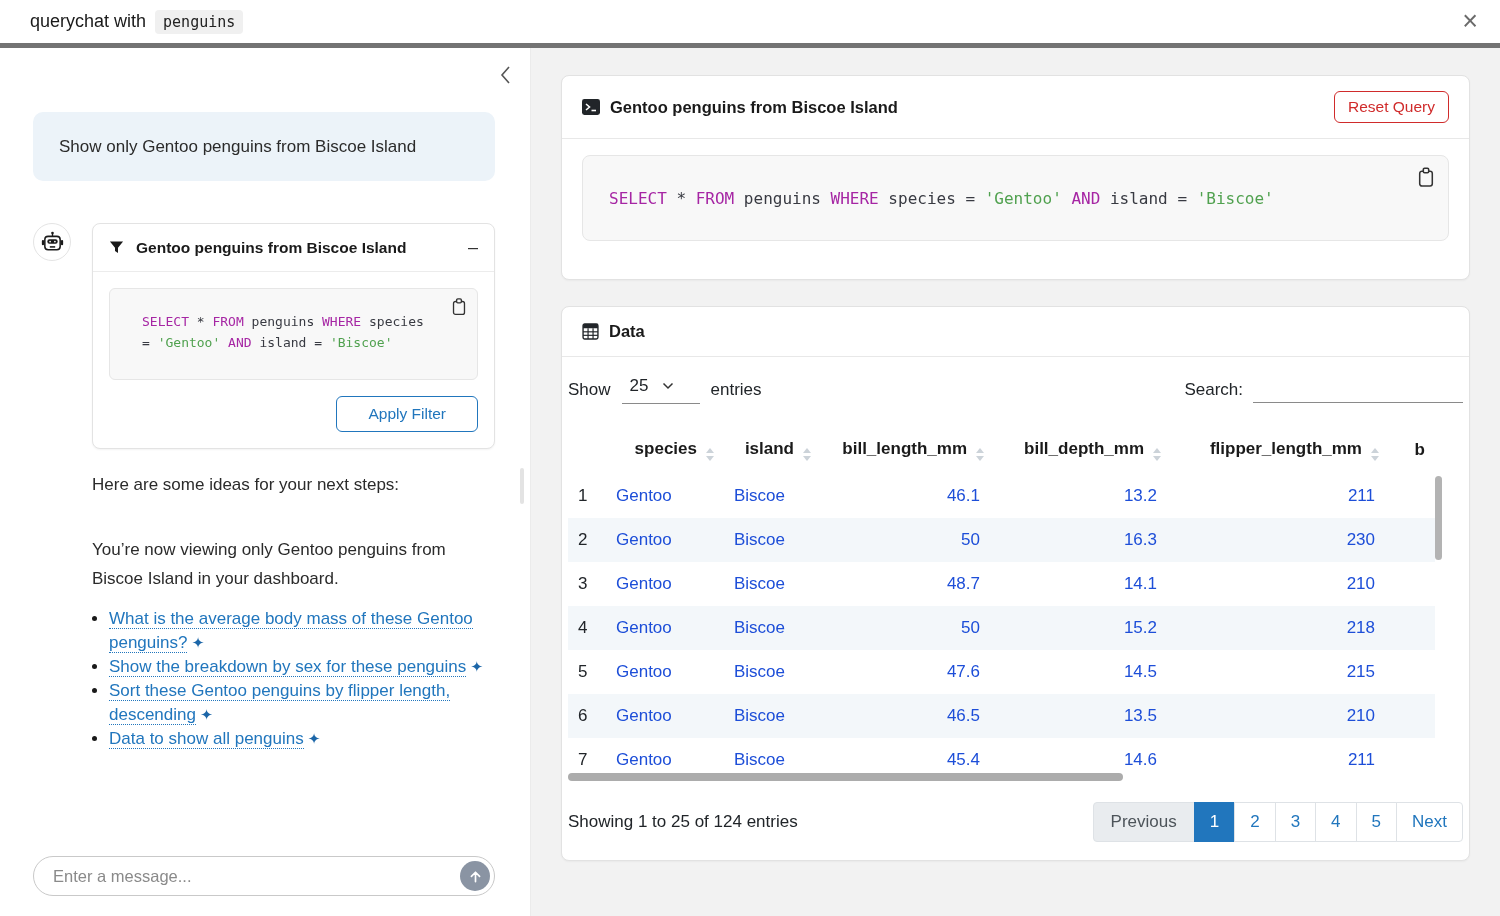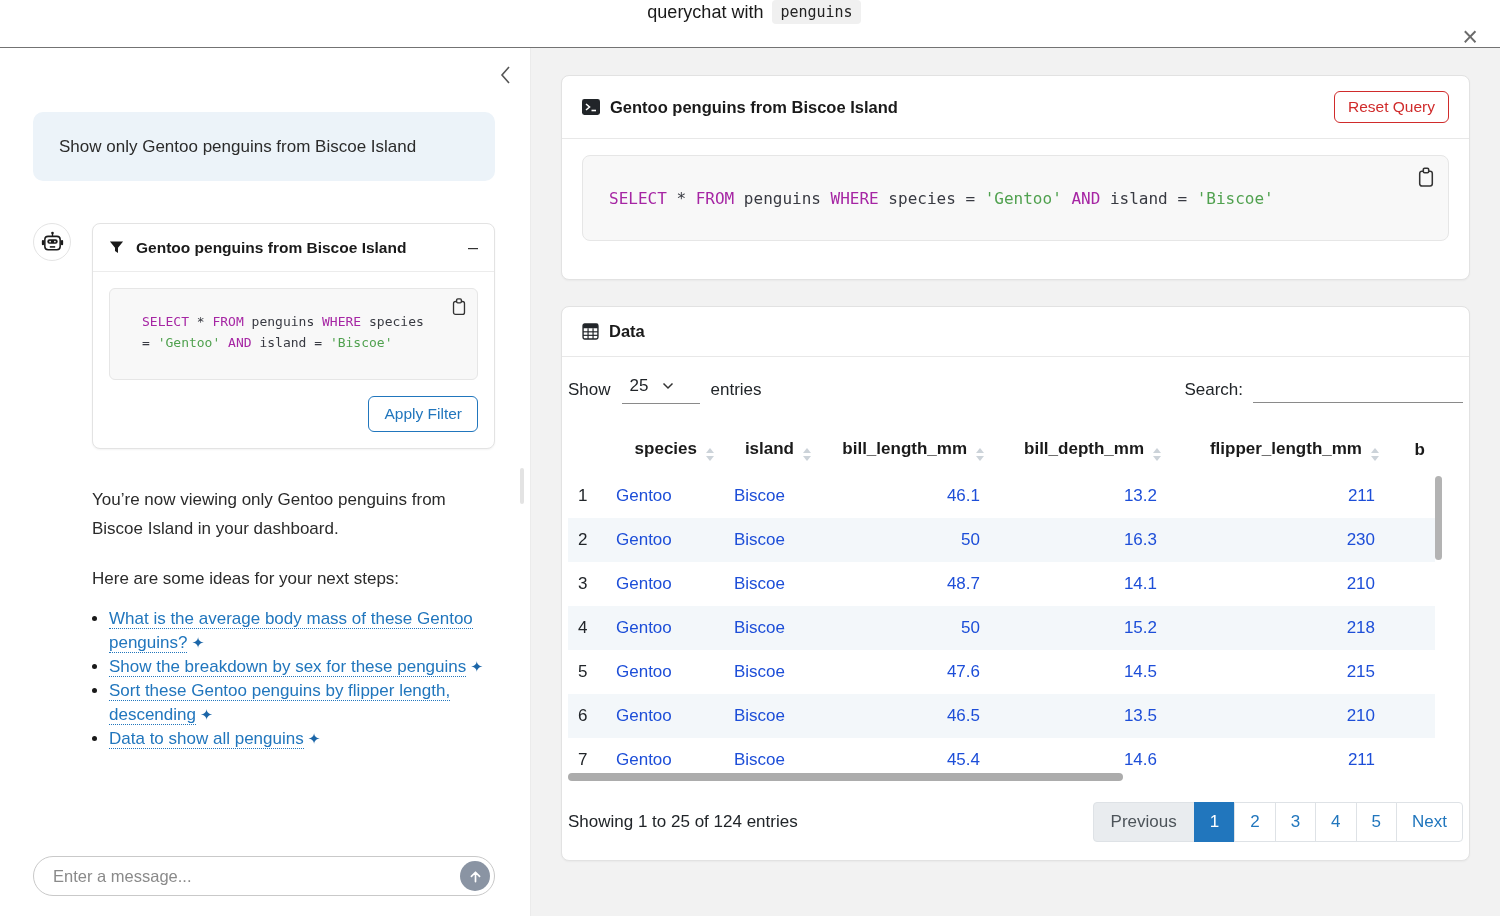--- a/index.html
+++ b/index.html
@@ -1,21 +1,21 @@
 <!DOCTYPE html>
 <html><head>
 <meta charset="utf-8">
 <style>
   * { margin:0; padding:0; box-sizing:border-box; }
   html,body { width:1500px; height:916px; overflow:hidden; background:#fff;
     font-family:"Liberation Sans", sans-serif; color:#212529; }
 
   
-  .app-header { height:48px; background:#fff; border-bottom:1px solid #737373;
-    display:flex; align-items:center; padding:0 22px 0 30px;flex-direction:column; }
+  .app-header { height:48px; background:#fff; border-bottom:5px solid #737373;
+    display:flex; align-items:center; padding:0 22px 0 30px; }
   .app-title { font-size:18px; color:#1a1a1a; display:flex; align-items:center; gap:9px; }
   .title-code { font-family:"DejaVu Sans Mono", monospace; font-size:15px; background:#f0f0f0;
     padding:3px 8px; border-radius:4px; color:#222; }
   .app-close { margin-left:auto; font-size:27px; color:#6b6b6b; background:none; border:none;
     cursor:pointer; line-height:1; font-weight:300; }
 
   .layout { display:flex; height:868px; }
 
   
   .sidebar { width:530px; background:#fff; position:relative; padding:0 35px 0 33px; }
@@ -36,21 +36,21 @@
     border-bottom:1px solid #ececec; }
   .filter-card-title { font-size:15.5px; font-weight:700; color:#1a1a1a; }
   .collapse-toggle { margin-left:auto; background:none; border:none; font-size:18px; color:#333; cursor:pointer; }
   .filter-card-body { padding:16px; }
   .code-block { position:relative; background:#f8f8f8; border:1px solid #e6e6e6; border-radius:6px;
     font-family:"DejaVu Sans Mono", monospace; color:#383a42; }
   .code-block.small { font-size:13px; line-height:21px; padding:22px 44px 26px 32px; }
   .copy-btn { position:absolute; top:9px; right:10px; background:none; border:none; cursor:pointer; }
   .filter-card-footer { padding:0 16px 16px; text-align:right; }
   .apply-btn { background:#fff; border:1px solid #2176bd; color:#2176bd; font-size:15.5px;
-    padding:8px 15px; border-radius:6px; cursor:pointer; font-family:inherit; }
+    padding:8px 31px; border-radius:6px; cursor:pointer; font-family:inherit; }
 
   .assistant-text { margin:36px 0 0 59px; font-size:17px; line-height:29px; color:#2b2b2b; }
   .assistant-text.second { margin-top:21px; }
   .suggestion-list { margin:14px 0 0 59px; padding-left:17px; list-style:disc; }
   .suggestion-list li { font-size:17px; line-height:24px; color:#1a1a1a; }
   .sug-link { color:#2176bd; text-decoration:none; border-bottom:1px dotted #2176bd; }
   .sparkle { color:#1c66a8; font-size:15px; }
 
   .chat-input-wrap { position:absolute; left:33px; right:35px; bottom:36px; height:24px; }
   .chat-input { width:100%; height:40px; border:1px solid #c9c9c9; border-radius:20px;
@@ -167,22 +167,22 @@
             </button>
             <code><span class="tok-kw">SELECT</span><span class="tok-pl"> * </span><span class="tok-kw">FROM</span><span class="tok-pl"> penguins </span><span class="tok-kw">WHERE</span><span class="tok-pl"> species = </span><span class="tok-str">'Gentoo'</span><span class="tok-pl"> </span><span class="tok-kw">AND</span><span class="tok-pl"> island = </span><span class="tok-str">'Biscoe'</span></code>
           </div>
         </div>
         <div class="filter-card-footer">
           <button class="apply-btn">Apply Filter</button>
         </div>
       </div>
     </div>
 
+    <p class="assistant-text second">Here are some ideas for your next steps:</p>
     <p class="assistant-text">You’re now viewing only Gentoo penguins from Biscoe Island in your dashboard.</p>
-    <p class="assistant-text second">Here are some ideas for your next steps:</p>
 
     <ul class="suggestion-list">
         <li><a href="#" class="sug-link">What is the average body mass of these Gentoo penguins?</a><span class="sparkle"> ✦</span></li>
         <li><a href="#" class="sug-link">Show the breakdown by sex for these penguins</a><span class="sparkle"> ✦</span></li>
         <li><a href="#" class="sug-link">Sort these Gentoo penguins by flipper length, descending</a><span class="sparkle"> ✦</span></li>
         <li><a href="#" class="sug-link">Data to show all penguins</a><span class="sparkle"> ✦</span></li>
       </ul>
 
     <div class="chat-input-wrap">
       <input class="chat-input" placeholder="Enter a message..." style="">

